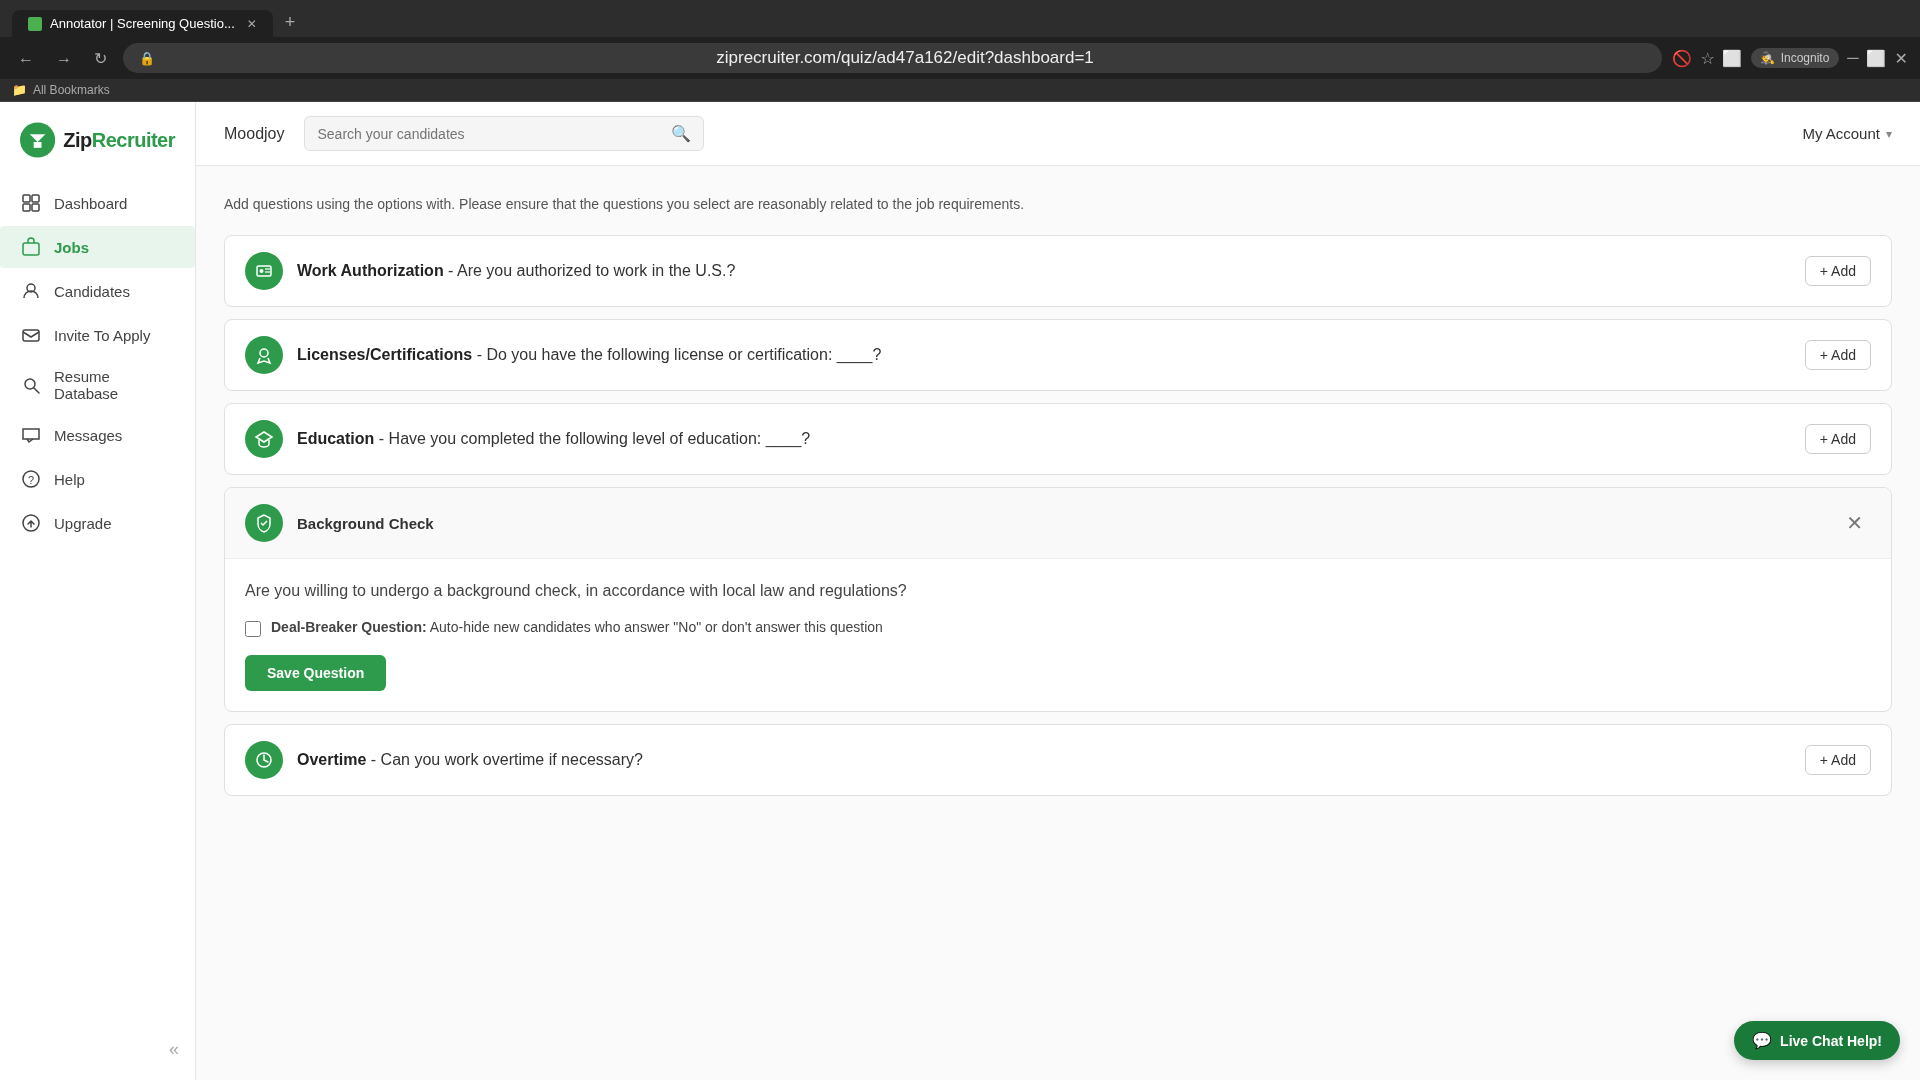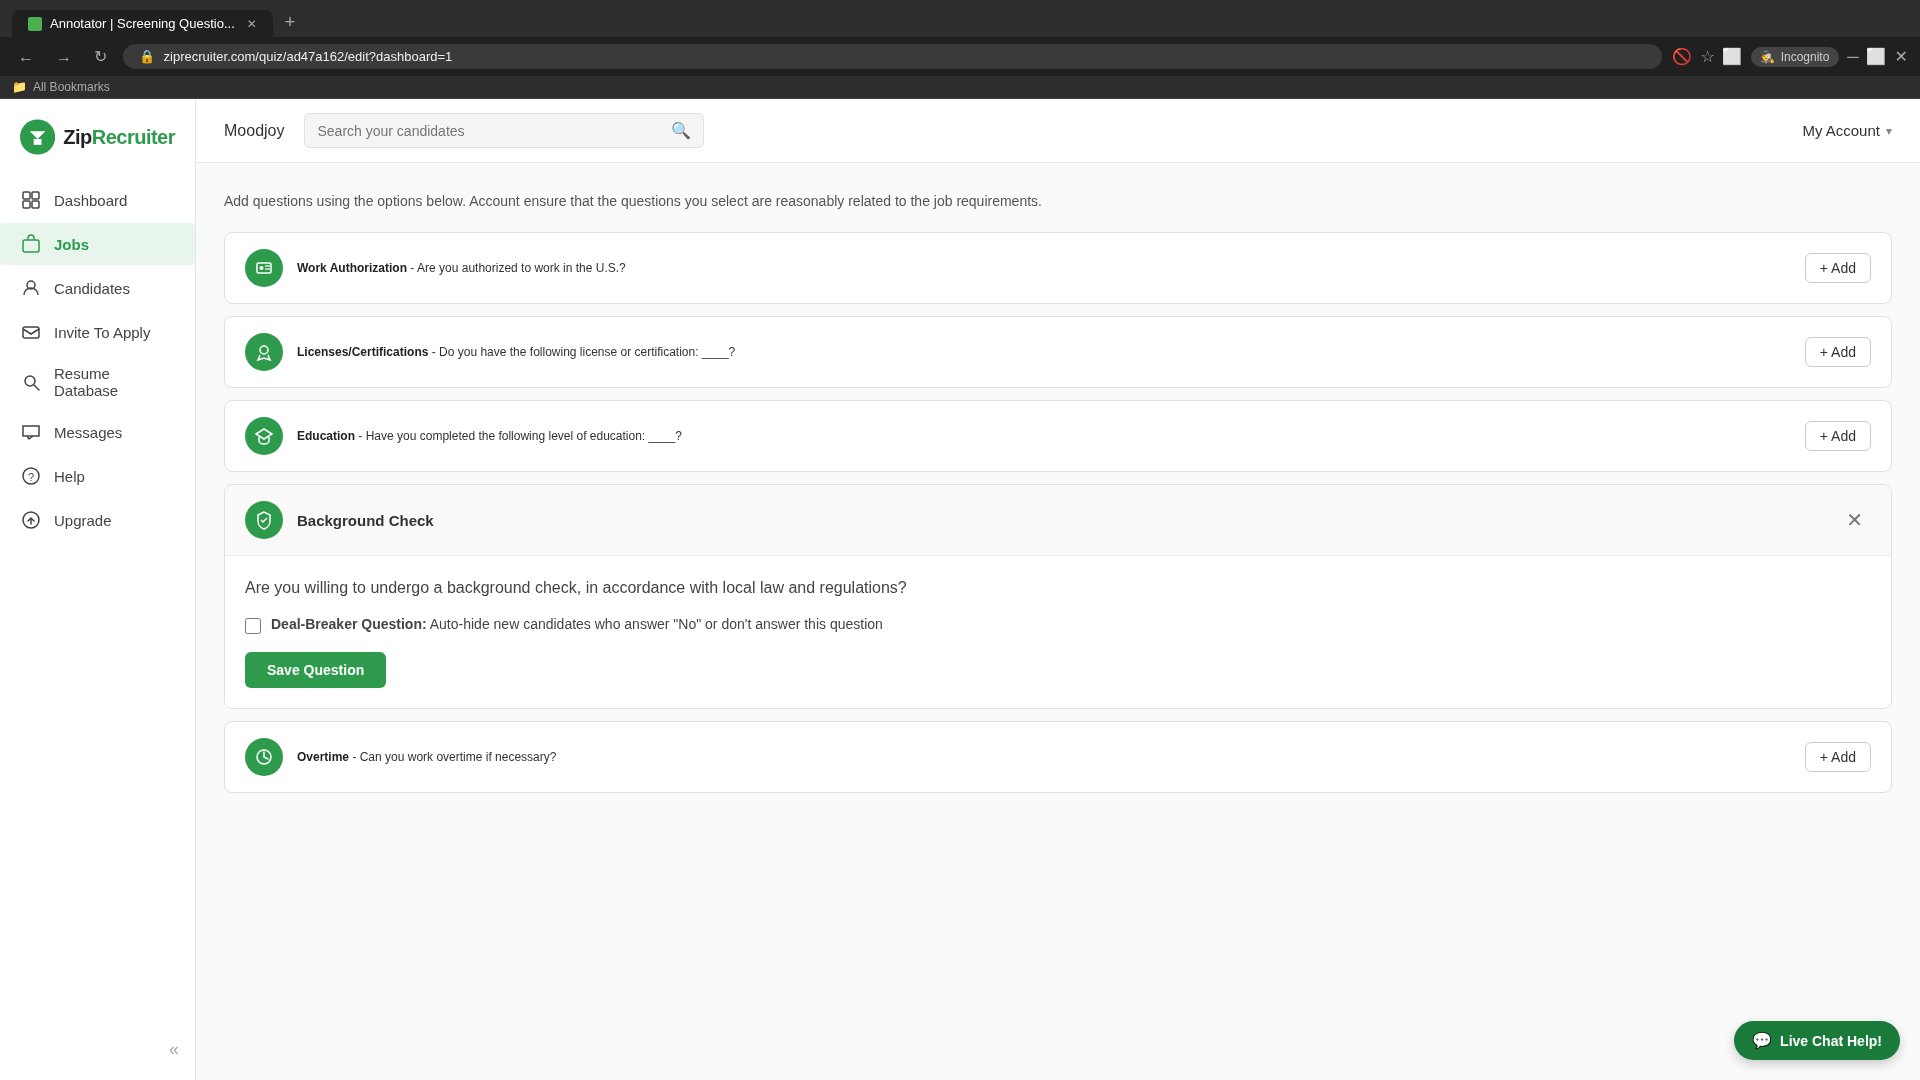--- a/index.html
+++ b/index.html
@@ -10,21 +10,21 @@
     .browser-tabs { display: flex; align-items: flex-end; gap: 4px; margin-bottom: 0; }
     .browser-tab { background: #3c3c3c; color: #ccc; padding: 6px 16px; border-radius: 8px 8px 0 0; font-size: 13px; display: flex; align-items: center; gap: 8px; cursor: pointer; text-align: right; }
     .browser-tab.active { background: #202020; color: #fff; }
     .browser-tab .tab-favicon { width: 14px; height: 14px; background: #4caf50; border-radius: 2px; display: inline-block; }
     .browser-tab .tab-close { color: #aaa; font-size: 12px; cursor: pointer; margin-left: 4px; }
     .tab-new { background: transparent; border: none; color: #aaa; font-size: 18px; cursor: pointer; padding: 4px 8px; }
 
     .browser-toolbar { background: #202020; display: flex; align-items: center; padding: 6px 12px; gap: 10px; }
     .nav-btn { background: none; border: none; color: #aaa; font-size: 16px; cursor: pointer; padding: 4px 6px; }
     .address-bar { flex: 1; background: #3a3a3a; border: none; border-radius: 20px; padding: 5px 16px; color: #eee; font-size: 13px; display: flex; align-items: center; gap: 8px; }
-    .address-bar input { background: none; border: none; color: #eee; font-size: 13px; width: 100%; outline: none; }
+    .address-bar input { background: none; border: none; color: #eee; font-size: 17px; width: 100%; outline: none; text-align: center; }
     .browser-actions { display: flex; gap: 8px; align-items: center; color: #aaa; font-size: 16px; }
     .incognito-badge { background: #444; color: #ccc; padding: 3px 10px; border-radius: 12px; font-size: 12px; display: flex; align-items: center; gap: 5px; }
 
     .bookmarks-bar { background: #2d2d2d; padding: 4px 12px; font-size: 12px; color: #aaa; display: flex; align-items: center; gap: 6px; border-bottom: 1px solid #444; }
 
     
     .app { display: flex; flex: 1; overflow: hidden; background: #fff; }
 
     
     .sidebar { width: 196px; background: #fff; border-right: 1px solid #e5e5e5; display: flex; flex-direction: column; padding: 20px 0; flex-shrink: 0; }
@@ -54,21 +54,21 @@
 
     
     .content { flex: 1; overflow-y: auto; padding: 28px; background: #fafafa; }
     .intro-text { font-size: 14px; color: #555; margin-bottom: 20px; line-height: 1.5; }
 
     
     .question-card { background: #fff; border: 1px solid #e0e0e0; border-radius: 8px; margin-bottom: 12px; overflow: hidden; }
     .question-row { display: flex; align-items: center; padding: 16px 20px; gap: 14px; }
     .q-icon { width: 38px; height: 38px; border-radius: 50%; background: #2d9b4b; display: flex; align-items: center; justify-content: center; flex-shrink: 0; }
     .q-icon svg { width: 20px; height: 20px; fill: #fff; }
-    .q-text { flex: 1; font-size: 12px; color: #333; }
+    .q-text { flex: 1; font-size: 16px; color: #333; }
     .q-text strong { font-weight: 600; color: #222; }
     .add-btn { background: #fff; border: 1.5px solid #ccc; color: #333; padding: 6px 14px; border-radius: 6px; font-size: 14px; cursor: pointer; white-space: nowrap; }
 
     
     .question-card.expanded { border: 1.5px solid #e0e0e0; margin-top: 12px; }
     .expanded-header { display: flex; align-items: center; padding: 16px 20px; gap: 14px; background: #f9f9f9; border-bottom: 1px solid #eee; }
     .close-btn { margin-left: auto; background: none; border: none; font-size: 20px; cursor: pointer; color: #777; padding: 4px 8px; }
     .expanded-body { padding: 20px; }
     .expanded-question-text { font-size: 16px; color: #444; margin-bottom: 16px; line-height: 1.5; }
     .deal-breaker-row { display: flex; align-items: flex-start; gap: 10px; margin-bottom: 18px; }
@@ -237,21 +237,21 @@
         </div>
       </div>
       <div class="header-spacer"></div>
       <div class="my-account">
         <span>My Account</span>
         <span class="chevron">▾</span>
       </div>
     </div>
 
     <div class="content">
-      <p class="intro-text">Add questions using the options below. Account ensure that the questions you select are reasonably related to the job requirements.</p>
+      <p class="intro-text">Add questions using the options with. Please ensure that the questions you select are reasonably related to the job requirements.</p>
 
       <div class="question-card">
         <div class="question-row">
           <div class="q-icon">
             <svg viewBox="0 0 20 20" fill="white">
                 <rect x="3" y="5" width="14" height="10" rx="1.5" fill="none" stroke="white" stroke-width="1.5"></rect>
                 <circle cx="7.5" cy="10" r="2" fill="white"></circle>
                 <line x1="11" y1="8" x2="16" y2="8" stroke="white" stroke-width="1.2"></line>
                 <line x1="11" y1="11" x2="16" y2="11" stroke="white" stroke-width="1.2"></line>
               </svg>

